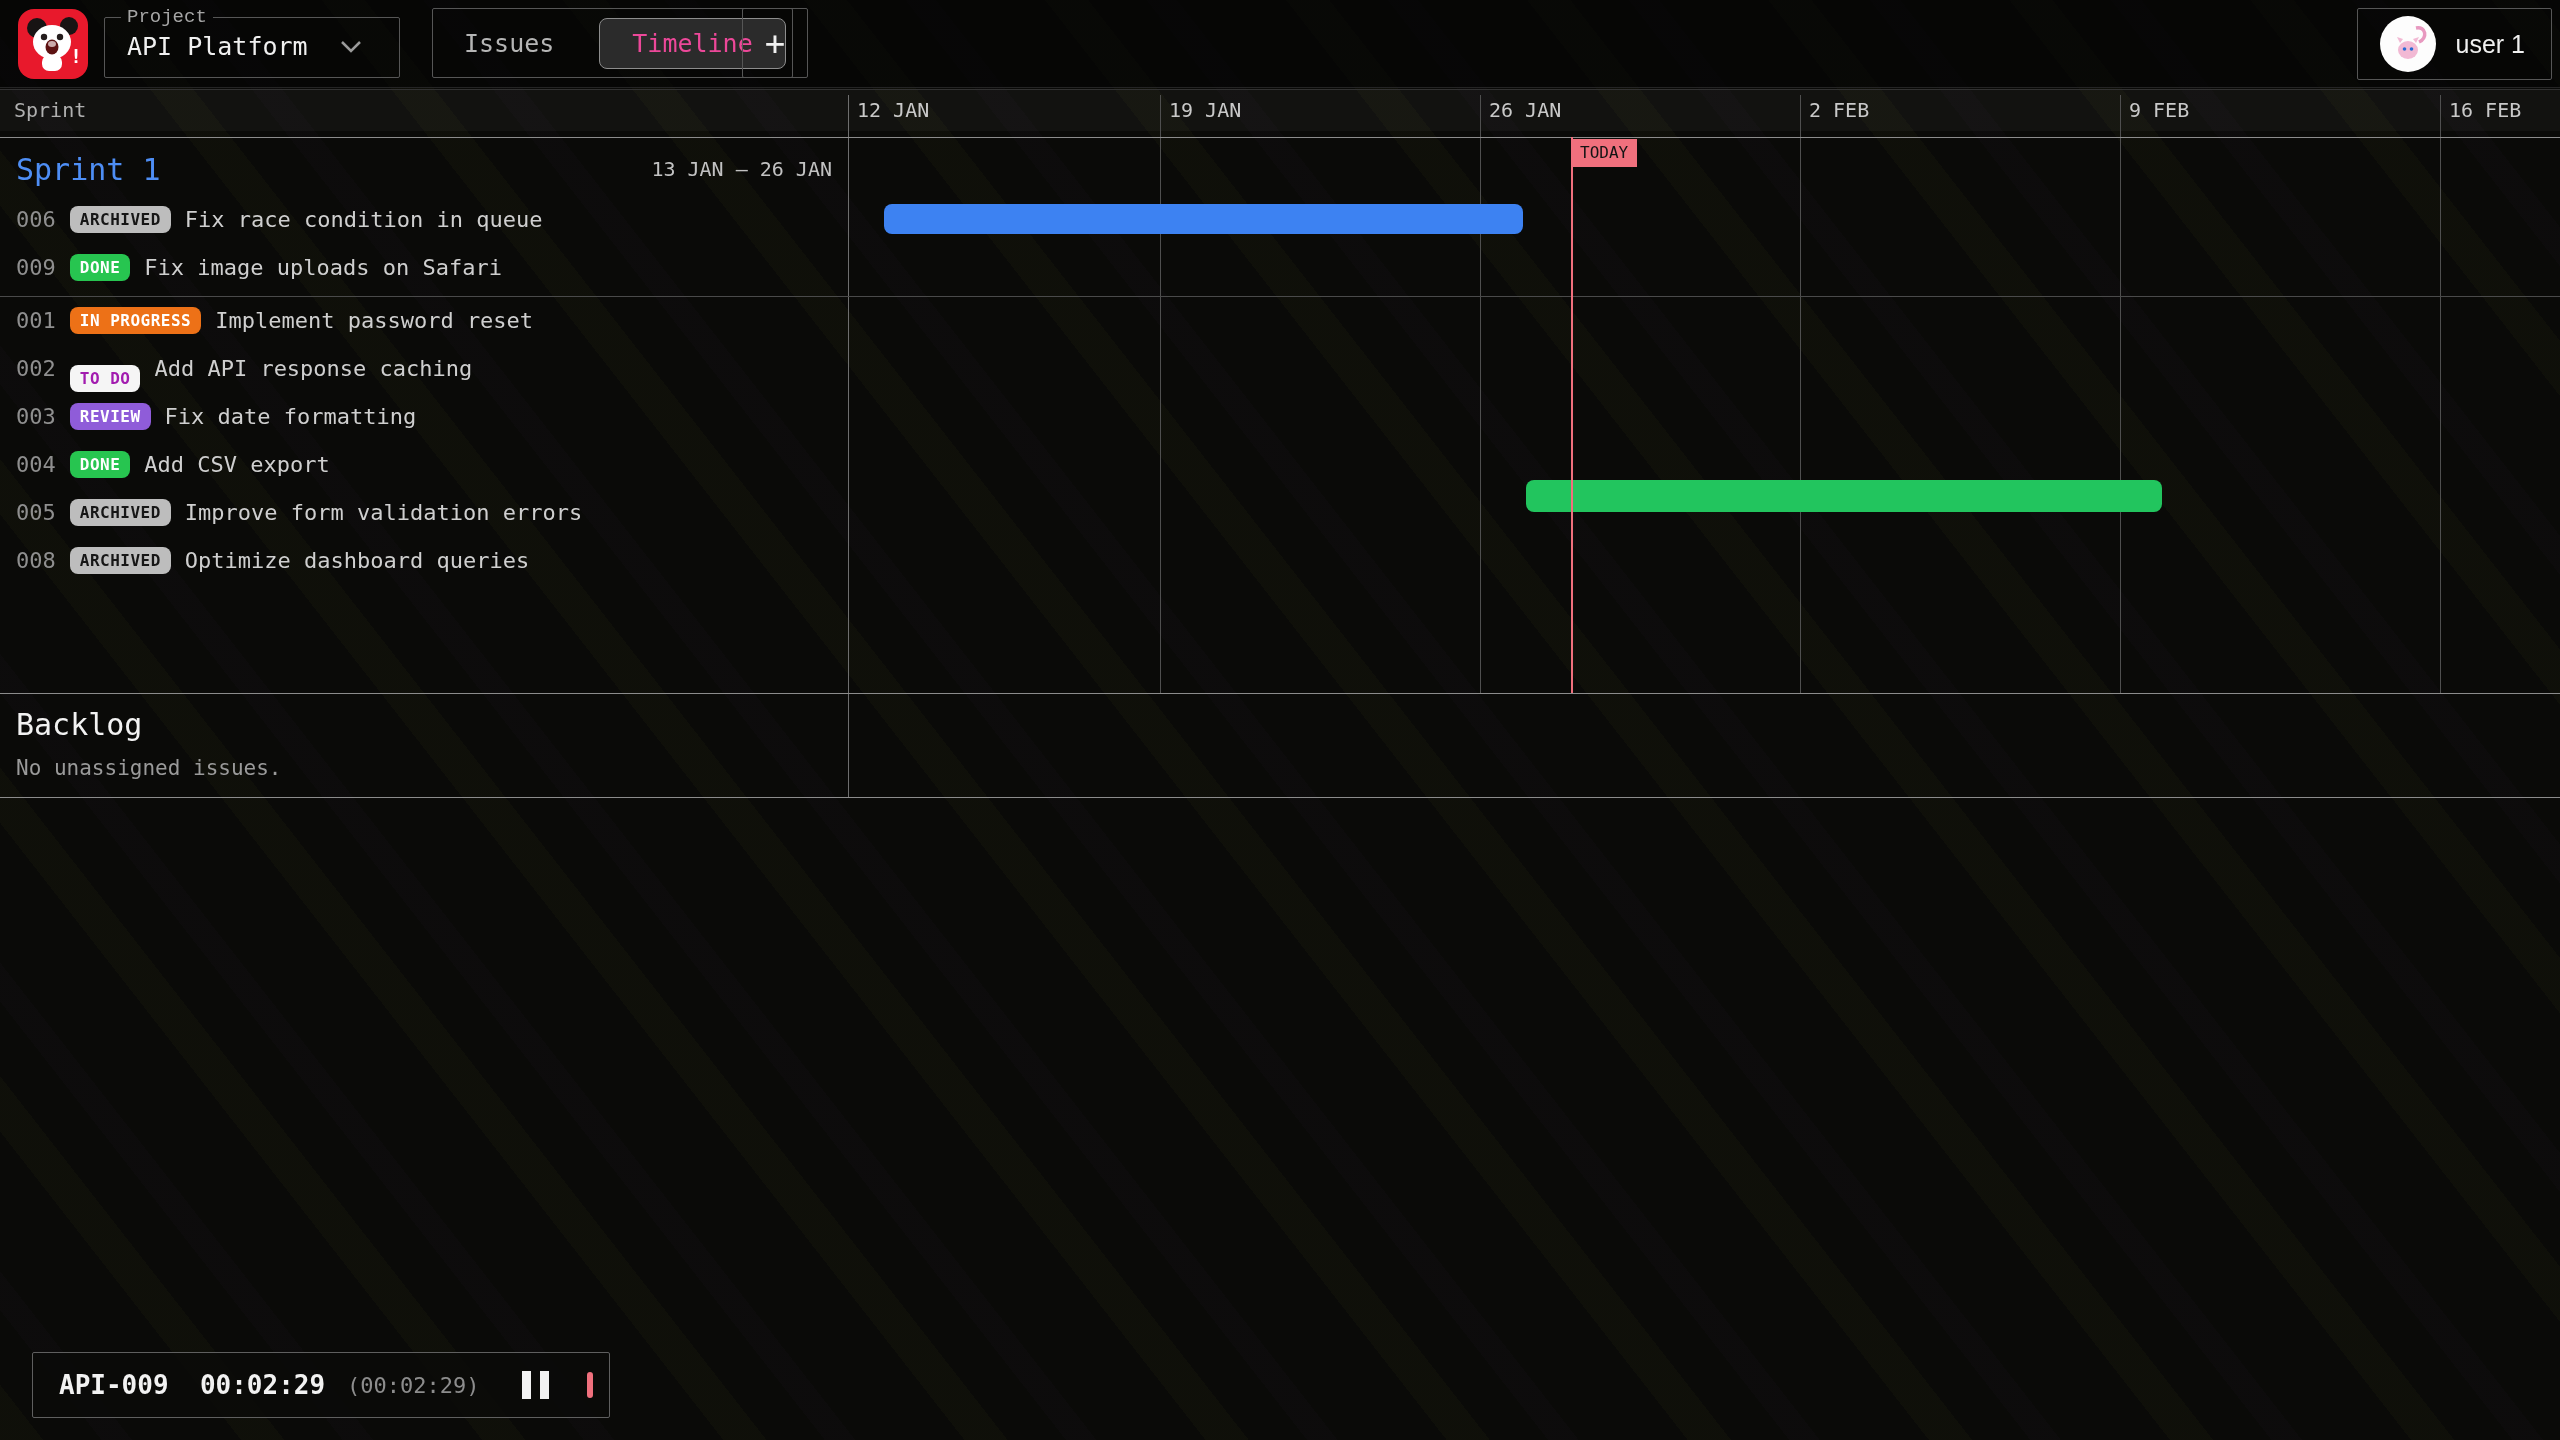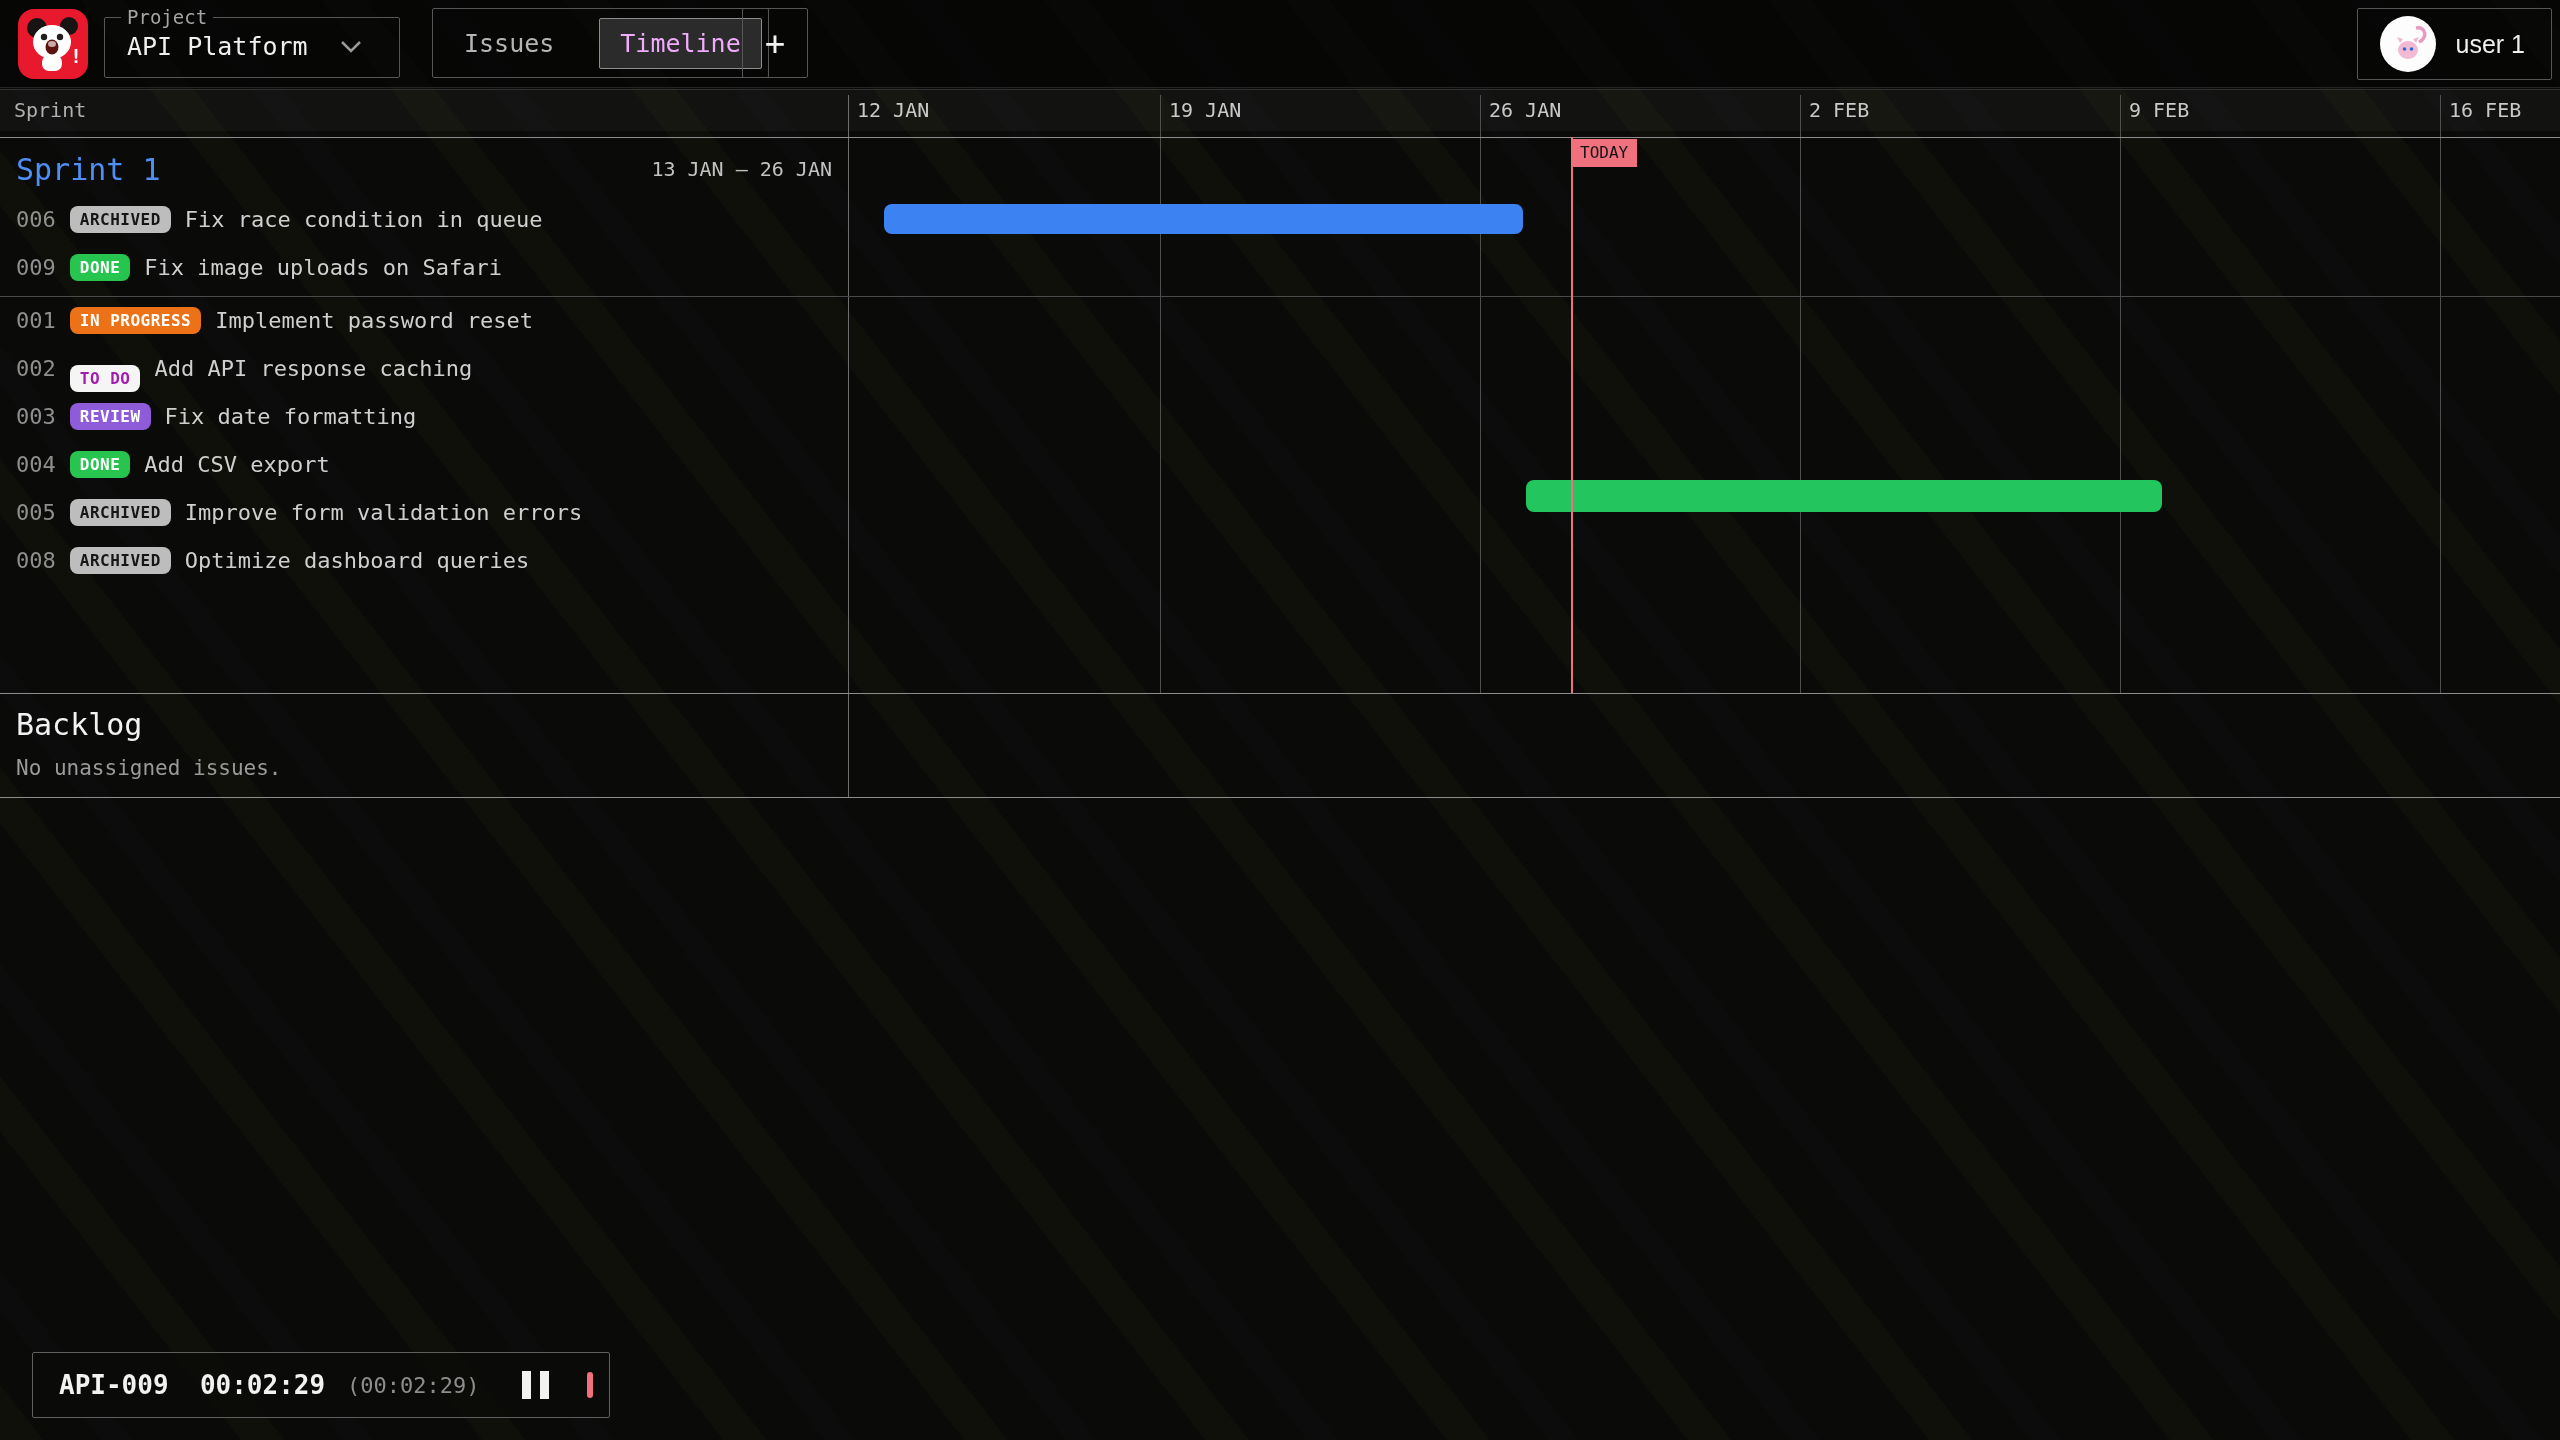--- a/index.html
+++ b/index.html
@@ -17,27 +17,27 @@
       #0a0a08;
   }
   
   .topbar{position:absolute;left:0;top:0;width:2560px;height:88px;
     background:rgba(4,4,4,0.55);border-bottom:1px solid #242424;
     display:flex;align-items:center;}
   .logo{position:absolute;left:18px;top:9px;width:70px;height:70px;border-radius:16px;
     background:#e8192c;display:flex;align-items:center;justify-content:center;}
   .proj-fieldset{position:absolute;left:104px;top:6px;width:296px;height:72px;
     border:1px solid #565656;border-radius:2px;margin:0;padding:2px 14px 6px 14px;}
-  .proj-fieldset legend{font-size:19px;color:#a5a5a5;padding:0 6px;margin-left:2px;}
+  .proj-fieldset legend{font-size:19px;color:#a5a5a5;padding:0 6px;margin-left:2px;font-family:Liberation Mono, monospace;}
   .proj-value{display:flex;align-items:center;gap:32px;font-size:25px;color:#f0f0f0;margin-left:8px;margin-top:2px;}
   .tabgroup{position:absolute;left:432px;top:8px;height:70px;border:1px solid #565656;border-radius:2px;
     display:flex;align-items:center;padding:0 6px;gap:20px;}
   .tab{font-size:25px;color:#b5b5b5;padding:10px 24px;border:1px solid transparent;background:transparent;
     font-family:inherit;cursor:pointer;}
-  .tab.active{color:#f0abfc;background:#2b2b2b;border:1px solid #8d8d8d;border-radius:2px;padding:10px 20px;}
+  .tab.active{color:#ec4899;background:#2b2b2b;border:1px solid #8d8d8d;border-radius:8px;padding:10px 32px;}
   .addbtn{position:absolute;left:742px;top:8px;width:66px;height:70px;border:1px solid #565656;border-radius:2px;
     background:transparent;color:#f0f0f0;font-size:34px;font-family:inherit;display:flex;align-items:center;justify-content:center;cursor:pointer;}
   .userbtn{position:absolute;right:8px;top:8px;height:72px;border:1px solid #565656;border-radius:2px;
     display:flex;align-items:center;gap:20px;padding:0 26px 0 22px;background:transparent;cursor:pointer;}
   .avatar{width:56px;height:56px;border-radius:50%;background:#fdfdfd;display:flex;align-items:center;justify-content:center;overflow:hidden;}
   .username{font-size:25px;color:#f0f0f0;}
   
   .grid-header{position:absolute;left:0;top:89px;width:2560px;height:42px;
     background:rgba(255,255,255,0.035);border-top:1px solid #323232;}
   .grid-header .sprint-label{position:absolute;left:14px;top:8px;font-size:20px;color:#b0b0b0;}

